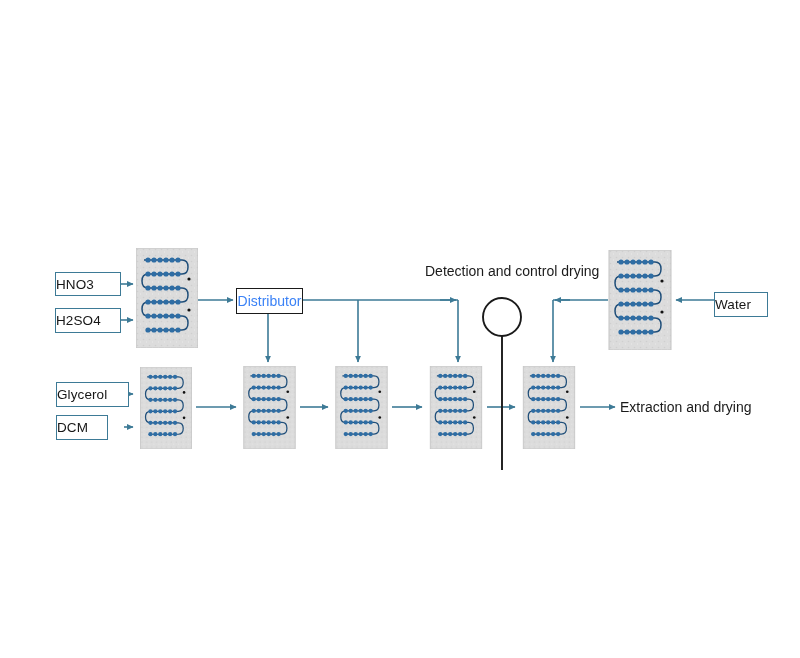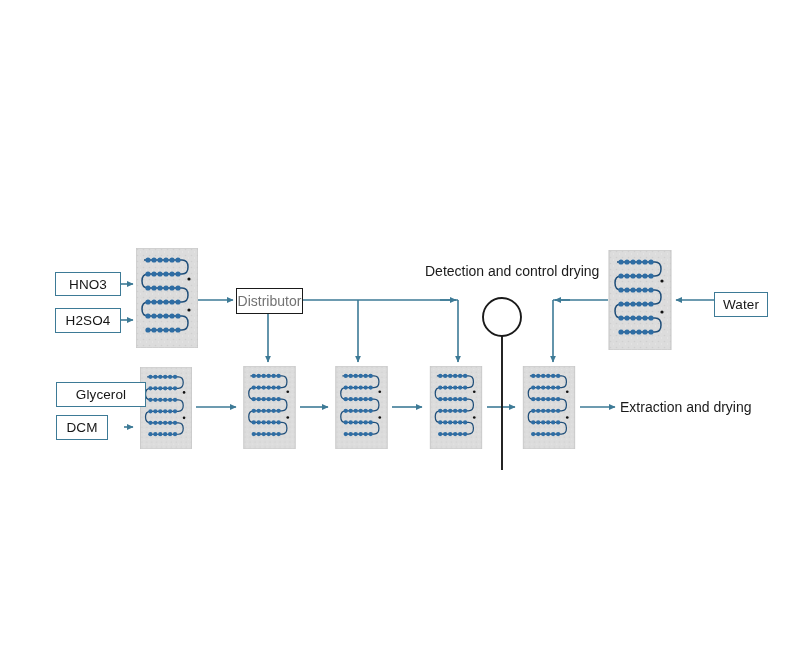--- a/index.html
+++ b/index.html
@@ -1,24 +1,24 @@
 <!DOCTYPE html>
 <html><head>
 <meta charset="utf-8">
 <style>
   html,body{margin:0;padding:0;background:#ffffff;}
   body{width:800px;height:658px;position:relative;overflow:hidden;
        font-family:"Liberation Sans",sans-serif;}
   #canvas{position:absolute;inset:0;width:800px;height:658px;}
   .lbl-box{position:absolute;box-sizing:border-box;border:1.4px solid #3d7a96;
-           background:#ffffff;display:flex;align-items:center;justify-content:center;
+           background:#ffffff;display:flex;align-items:center;justify-content:flex-start;
            font-size:13.5px;color:#161616;letter-spacing:.1px;}
   .dist-box{position:absolute;box-sizing:border-box;border:1.6px solid #1a1a1a;
             background:#ffffff;display:flex;align-items:center;justify-content:center;
-            font-size:14px;color:#737373;}
+            font-size:14px;color:#3b82f6;}
   .plain-text{position:absolute;font-size:14px;color:#1a1a1a;white-space:nowrap;}
   .chip{position:absolute;}
   .chip svg{display:block;width:100%;height:100%;}
   svg.wires{position:absolute;left:0;top:0;width:800px;height:658px;overflow:visible;}
 </style>
 </head>
 <body>
 
 <div id="canvas">
 
@@ -409,21 +409,21 @@
       <circle cx="53" cy="62" r="1.6" fill="#111"></circle>
     </svg>
   </div>
 
   <div class="lbl-box" style="left:55px;top:272px;width:66px;height:24px;">
     <span>HNO3</span>
   </div>
   <div class="lbl-box" style="left:55px;top:308px;width:66px;height:25px;">
     <span>H2SO4</span>
   </div>
-  <div class="lbl-box" style="left:56px;top:382px;width:90px;height:25px;">
+  <div class="lbl-box" style="left:56px;top:382px;width:73px;height:25px;">
     <span>Glycerol</span>
   </div>
   <div class="lbl-box" style="left:56px;top:415px;width:52px;height:25px;">
     <span>DCM</span>
   </div>
   <div class="lbl-box" style="left:714px;top:292px;width:54px;height:25px;">
     <span>Water</span>
   </div>
 
   <div class="dist-box" style="left:236px;top:288px;width:67px;height:26px;">

